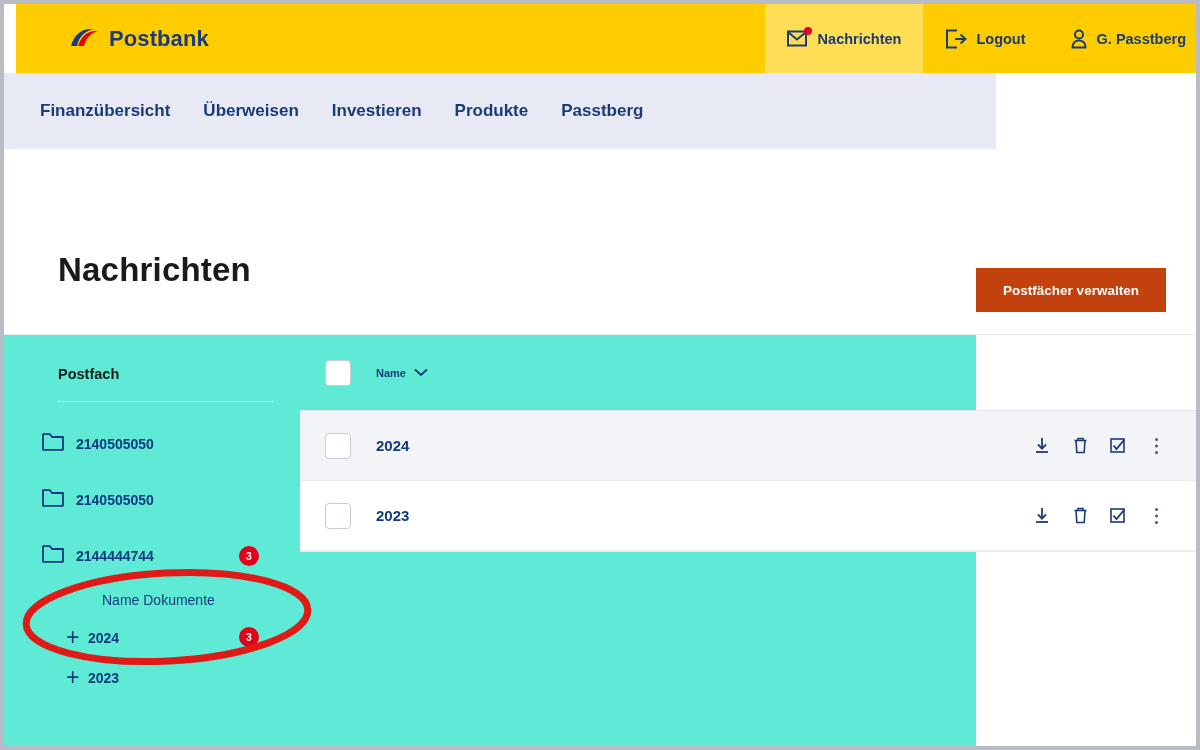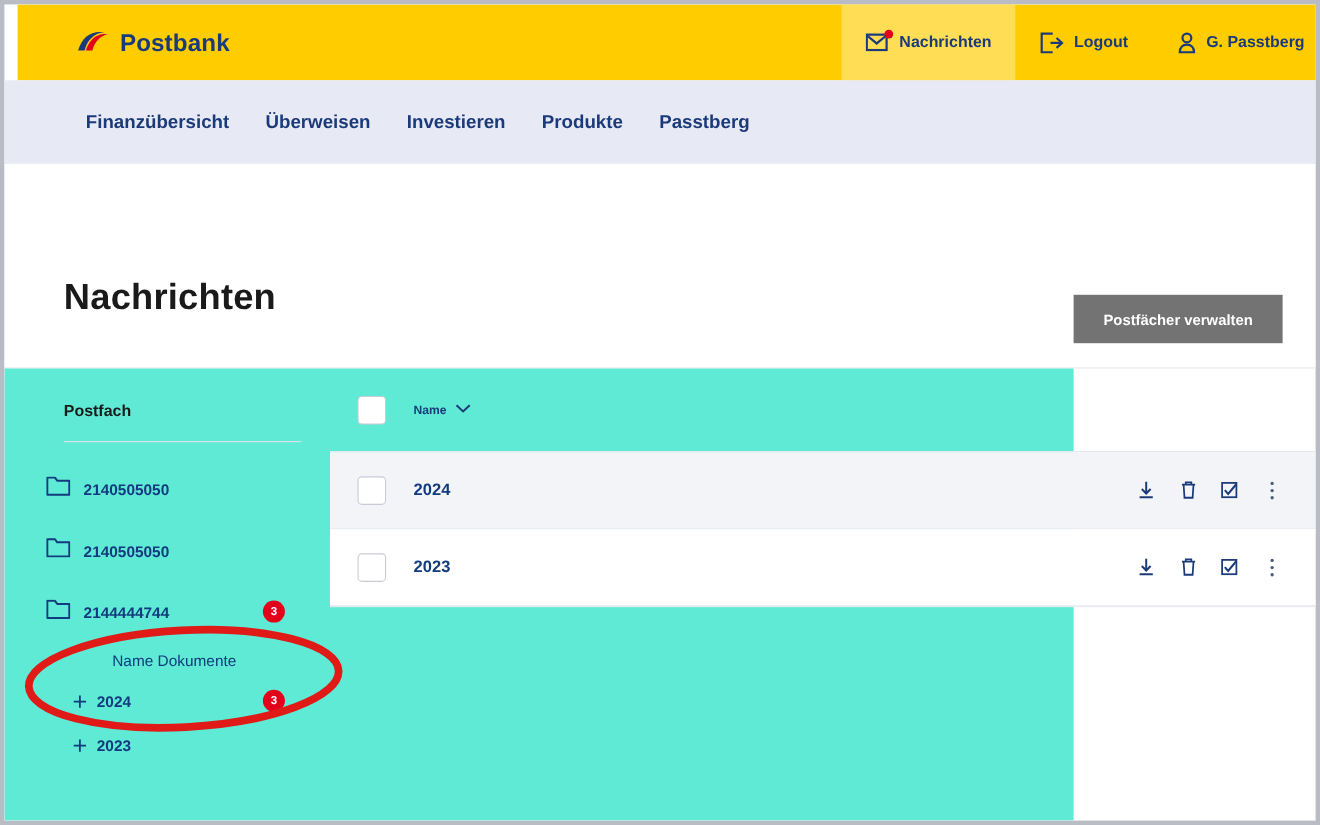--- a/index.html
+++ b/index.html
@@ -77,26 +77,26 @@
     height: 8px;
     border-radius: 50%;
     background: #e2001a;
   }
 
   
   .mainnav {
     position: absolute;
     left: 0;
     top: 69px;
-    width: 1192px;
+    width: 992px;
     height: 76px;
     background: #e7e9f4;
     display: flex;
     align-items: center;
-    padding-left: 74px;
+    padding-left: 36px;
     box-sizing: border-box;
     gap: 33px;
   }
   .mainnav a {
     color: #1b3a7a;
     font-size: 17px;
     font-weight: bold;
     text-decoration: none;
     cursor: pointer;
   }
@@ -120,21 +120,21 @@
     font-weight: bold;
     color: #1a1a1a;
     letter-spacing: 0.2px;
   }
   .manage-btn {
     position: absolute;
     left: 972px;
     top: 119px;
     width: 190px;
     height: 44px;
-    background: #737373;
+    background: #c2410c;
     color: #ffffff;
     border: none;
     font-family: "Liberation Sans", sans-serif;
     font-size: 13.5px;
     font-weight: bold;
     cursor: pointer;
   }
 
   
   .content {

